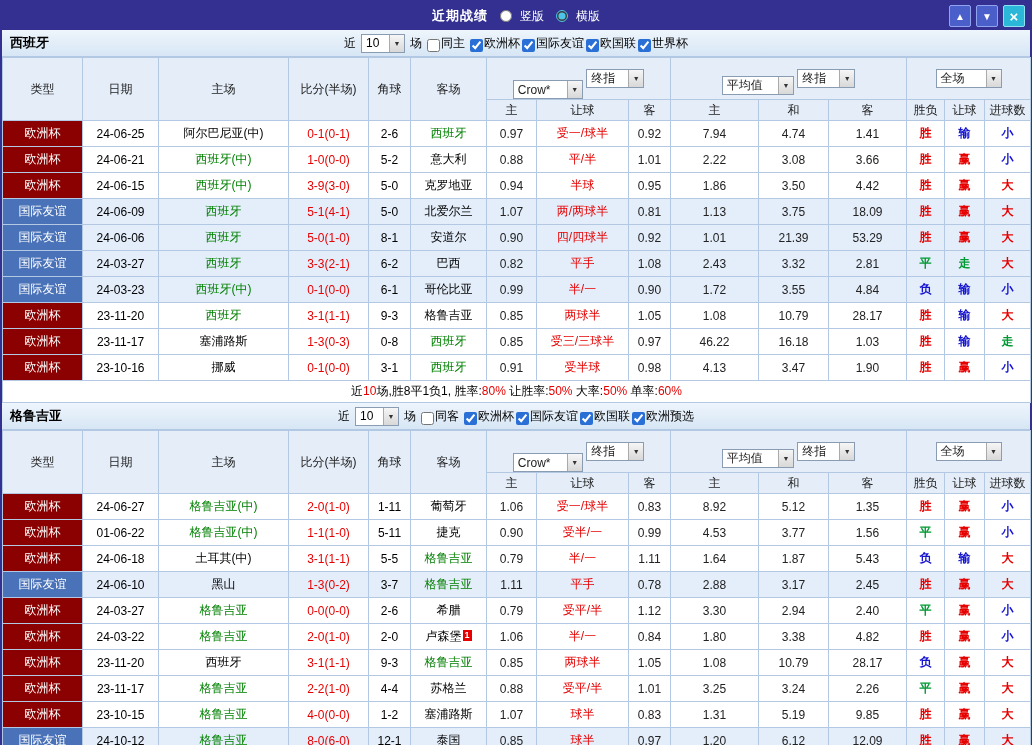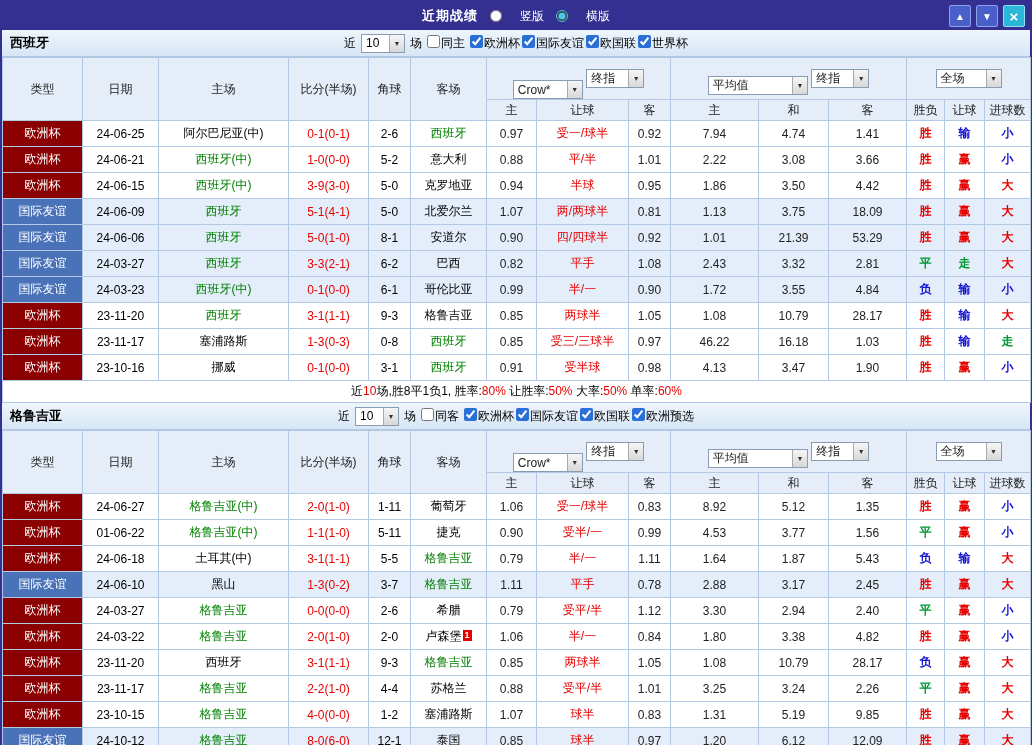--- a/index.html
+++ b/index.html
@@ -4,40 +4,40 @@
 <style>
   * { box-sizing: border-box; margin: 0; padding: 0; }
   html, body { width: 1032px; height: 745px; }
   body { font-family: "Liberation Sans", "DejaVu Sans", sans-serif; font-size: 12px; color: #000; background: #fff; }
   .wrap { width: 1032px; height: 745px; border: 2px solid #333091; display: flex; flex-direction: column; background: #fff; }
 
   
   .titlebar { flex: 0 0 28px; height: 28px; background: #333091; color: #fff; display: flex; align-items: center; position: relative; }
   .tb-center { margin: 0 auto; display: flex; align-items: center; gap: 12px; }
   .tb-title { font-weight: bold; font-size: 13px; letter-spacing: 1px; }
-  .tb-radio { display: inline-flex; align-items: center; gap: 18px; cursor: pointer; font-size: 12px; }
+  .tb-radio { display: inline-flex; align-items: center; gap: 8px; cursor: pointer; font-size: 12px; }
   .tb-radio input { width: 12px; height: 12px; margin: 0; accent-color: #4fc3e8; }
   .tb-buttons { position: absolute; right: 5px; top: 3px; display: flex; gap: 5px; }
   .tb-btn { width: 22px; height: 22px; display: flex; align-items: center; justify-content: center; color: #fff; border-radius: 2px; cursor: pointer; font-size: 10px; }
   .tb-btn.up, .tb-btn.down { background: #4a5fc9; border: 1px solid #8fa3ef; }
   .tb-btn.close { background: #2bb7d8; border: 1px solid #8fe0f2; font-size: 15px; font-weight: bold; line-height: 1; }
 
   
   .filterbar { height: 27px; background: linear-gradient(#eef5fc, #d7e6f5); border-bottom: 1px solid #b3c9e3; display: flex; align-items: center; position: relative; flex: 0 0 27px; }
   .team-name { position: absolute; left: 8px; font-weight: bold; font-size: 13px; }
   .filters { margin: 0 auto; display: flex; align-items: center; gap: 5px; }
   .comps { display: inline-flex; align-items: center; gap: 2px; }
-  .chk { display: inline-flex; align-items: flex-start; gap: 1px; cursor: pointer; }
+  .chk { display: inline-flex; align-items: flex-end; gap: 1px; cursor: pointer; }
   .chk input { width: 13px; height: 13px; margin: 0; accent-color: #2a6fd6; }
 
   
   .dd { display: inline-flex; align-items: center; justify-content: space-between; background: #fff; border: 1px solid #8a9cb2; height: 19px; cursor: pointer; vertical-align: middle; }
   .dd .lbl { padding: 0 4px; white-space: nowrap; }
   .dd .arr { width: 15px; align-self: stretch; background: linear-gradient(#f6f6f6, #d8d8d8); border-left: 1px solid #aaa; display: flex; align-items: center; justify-content: center; font-size: 7px; color: #333; }
-  .w44 { width: 44px; } .w56 { width: 58px; } .w68 { width: 70px; margin-top: 22px; } .w78 { width: 100px; margin-top: 14px; } .w64 { width: 66px; }
+  .w44 { width: 44px; } .w56 { width: 58px; } .w68 { width: 70px; margin-top: 22px; } .w78 { width: 72px; margin-top: 14px; } .w64 { width: 66px; }
 
   
   table { width: 100%; border-collapse: collapse; table-layout: fixed; }
   th, td { border: 1px solid #b3c9e3; text-align: center; overflow: hidden; white-space: nowrap; }
   thead th { background: #e4edf8; font-weight: normal; color: #222; }
   .h1 th { height: 29px; }
   .h2 th { height: 21px; }
   tbody td { height: 26px; }
   tr.row-cup { background: #fff; }
   tr.row-friendly { background: #e4eefa; }

